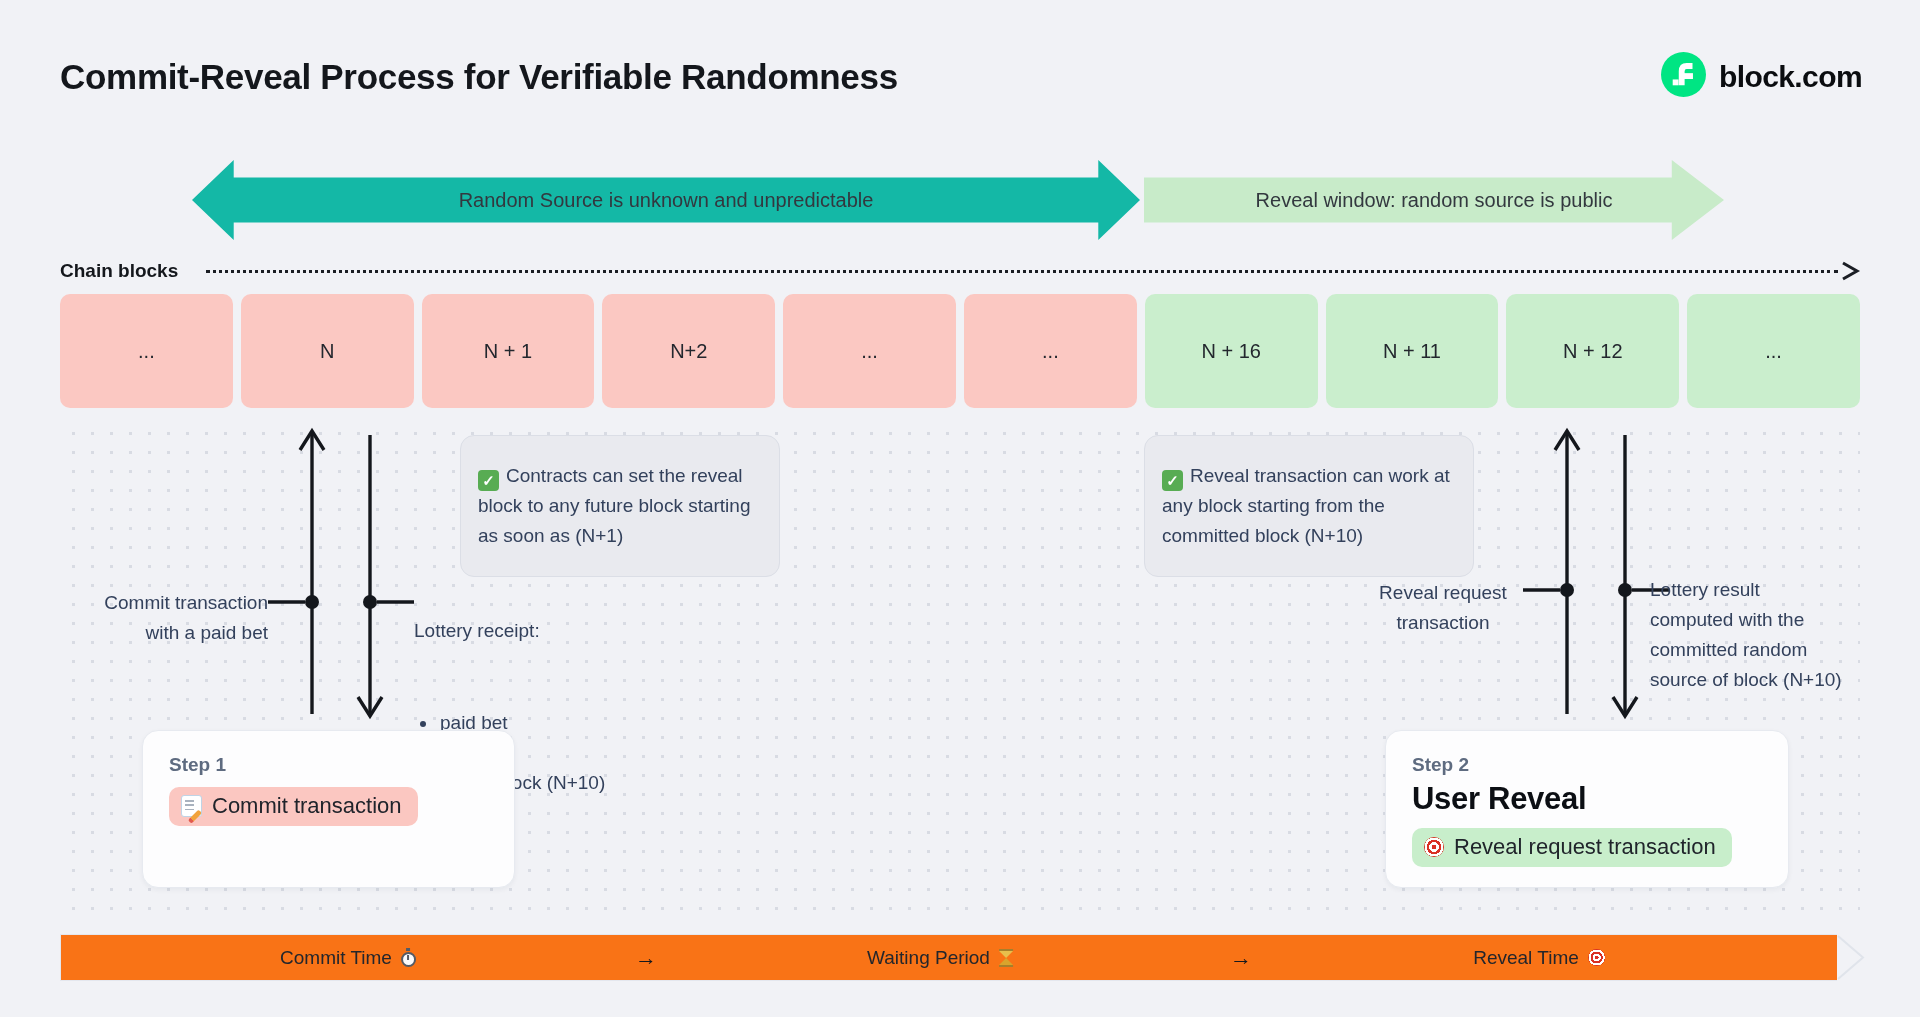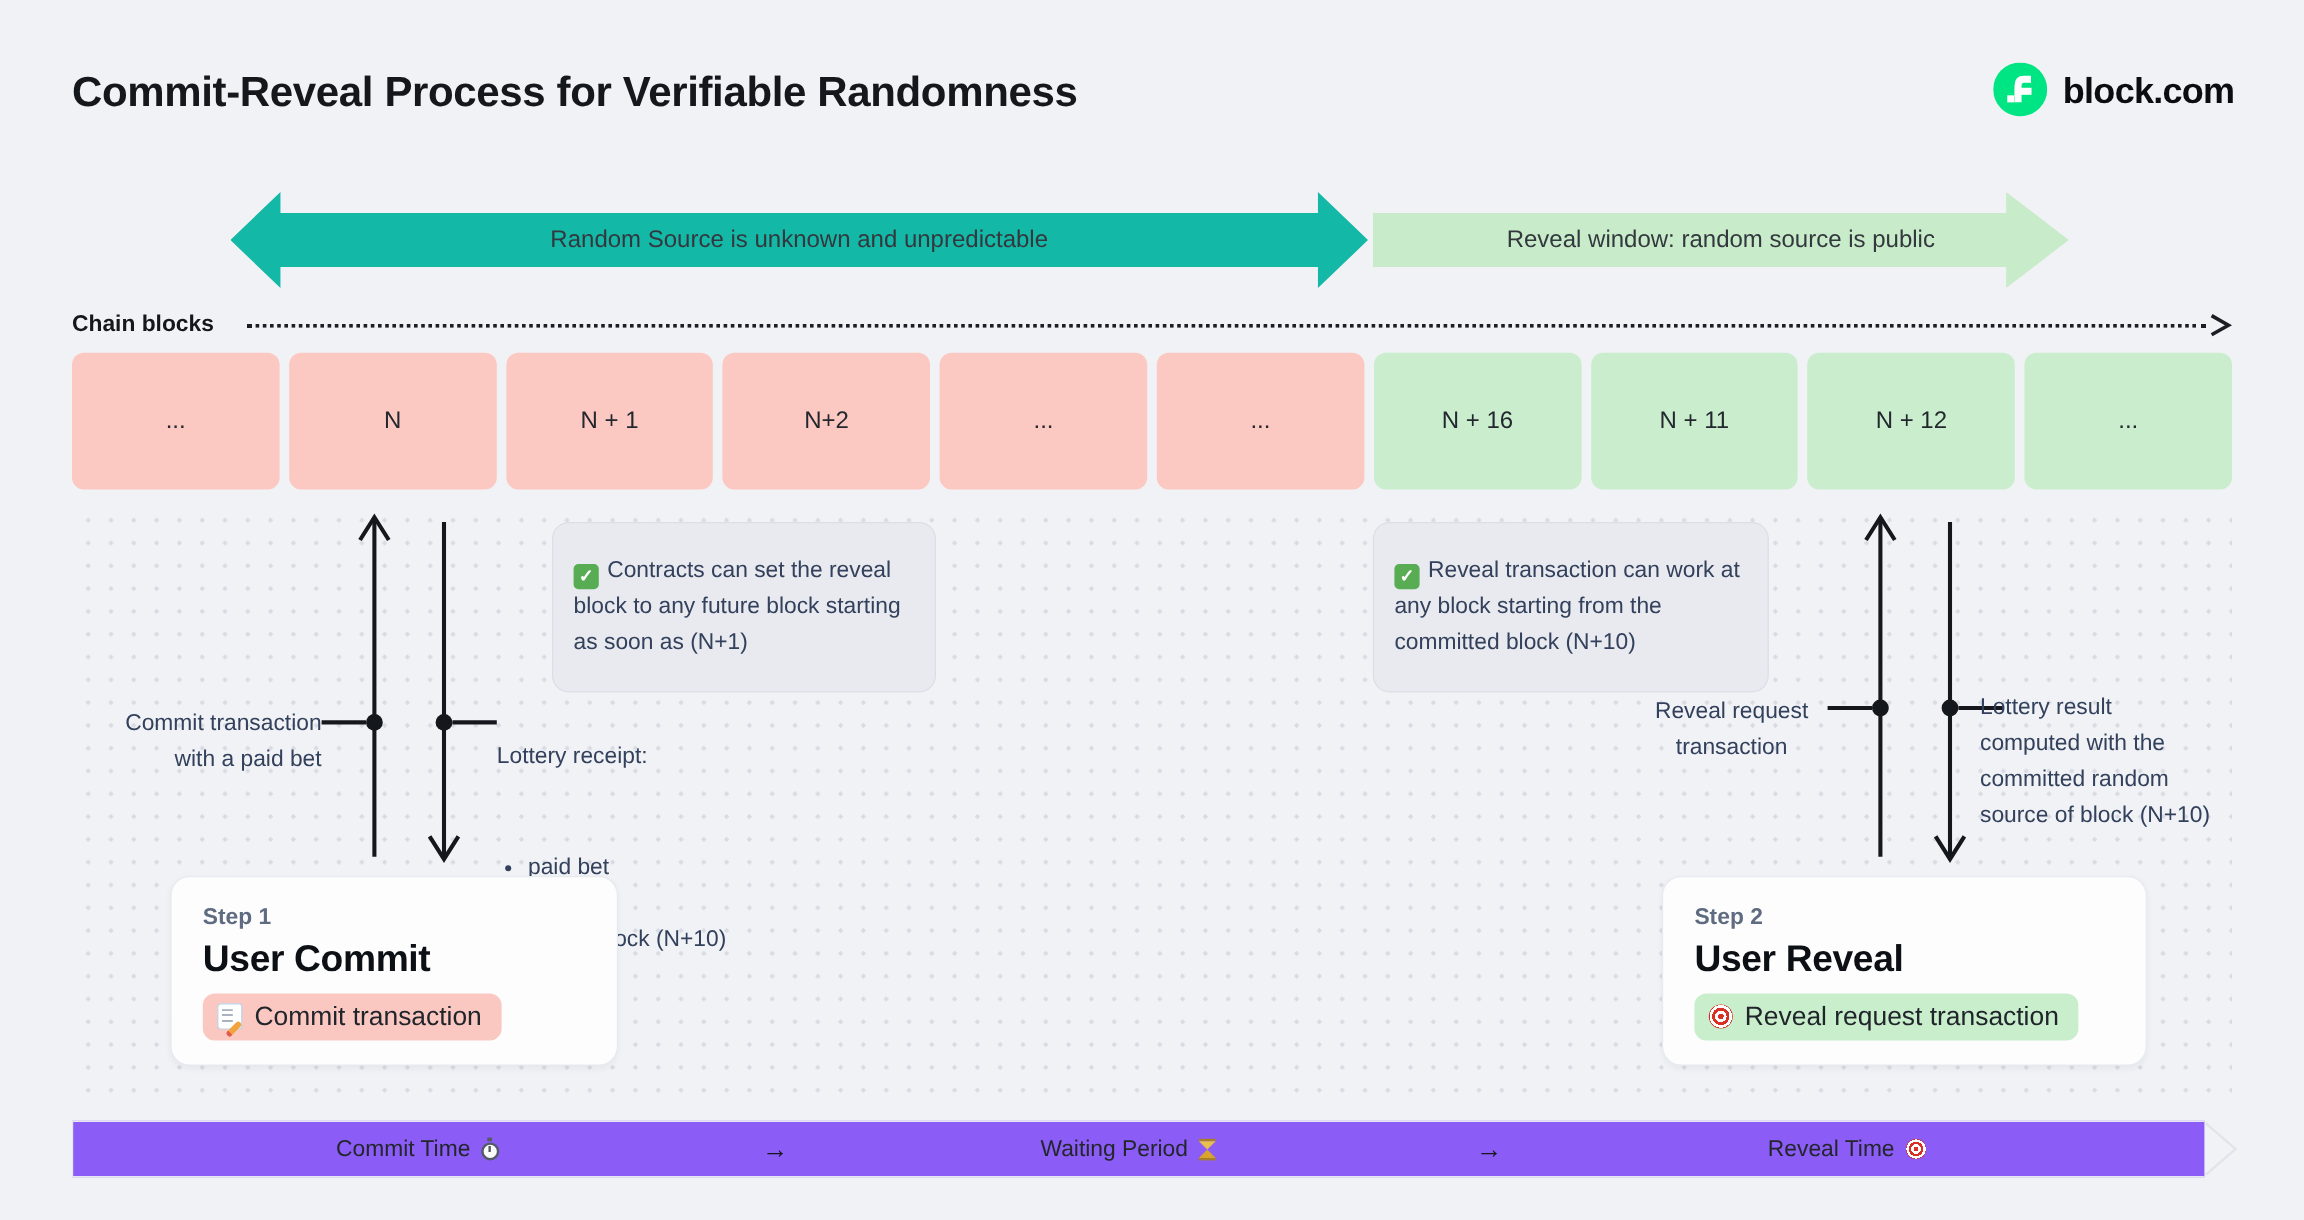--- a/index.html
+++ b/index.html
@@ -88,21 +88,21 @@
   .icon-stopwatch::after { content:""; position:absolute; left:4.5px; top:1px; width:2px; height:5px; background:#545B66; }
   
   .icon-hourglass { position:relative; display:inline-block; width:14px; height:18px; border-top:2px solid #A77F2B; border-bottom:2px solid #A77F2B; }
   .icon-hourglass::before { content:""; position:absolute; top:0; left:0; width:0; height:0;
     border-left:7px solid transparent; border-right:7px solid transparent; border-top:7px solid #E8BE4C; }
   .icon-hourglass::after { content:""; position:absolute; bottom:0; left:0; width:0; height:0;
     border-left:7px solid transparent; border-right:7px solid transparent; border-bottom:7px solid #D9A42C; }
   
   .timeline {
     position:absolute; left:60px; top:934px; width:1777px; height:47px;
-    background:#8b5cf6; border:1.5px solid #E4E7EE; border-right:none;
+    background:#f97316; border:1.5px solid #E4E7EE; border-right:none;
   }
   .tl-item { position:absolute; top:0; height:100%; transform:translateX(-50%);
     display:flex; align-items:center; gap:9px; font-size:19px; color:#23262C; }
   .tl-arrow { font-size:22px; color:#16181D; }
   
   .overlay { position:absolute; left:0; top:0; pointer-events:none; }
 </style>
 </head>
 <body>
 
@@ -192,21 +192,20 @@
   </div>
   <div class="sidelabel lab-reveal-req">Reveal request
 transaction</div>
   <div class="sidelabel lab-lottery-res">Lottery result
 computed with the
 committed random
 source of block (N+10)</div>
 
   <div class="card card-1">
     <div class="step-label">Step 1</div>
-    <div class="step-title">User Commit</div>
     <div class="pill pill-pink">
       <span class="icon-memo"></span>
       <span>Commit transaction</span>
     </div>
   </div>
   <div class="card card-2">
     <div class="step-label">Step 2</div>
     <div class="step-title">User Reveal</div>
     <div class="pill pill-green">
       <span class="icon-target"></span>

